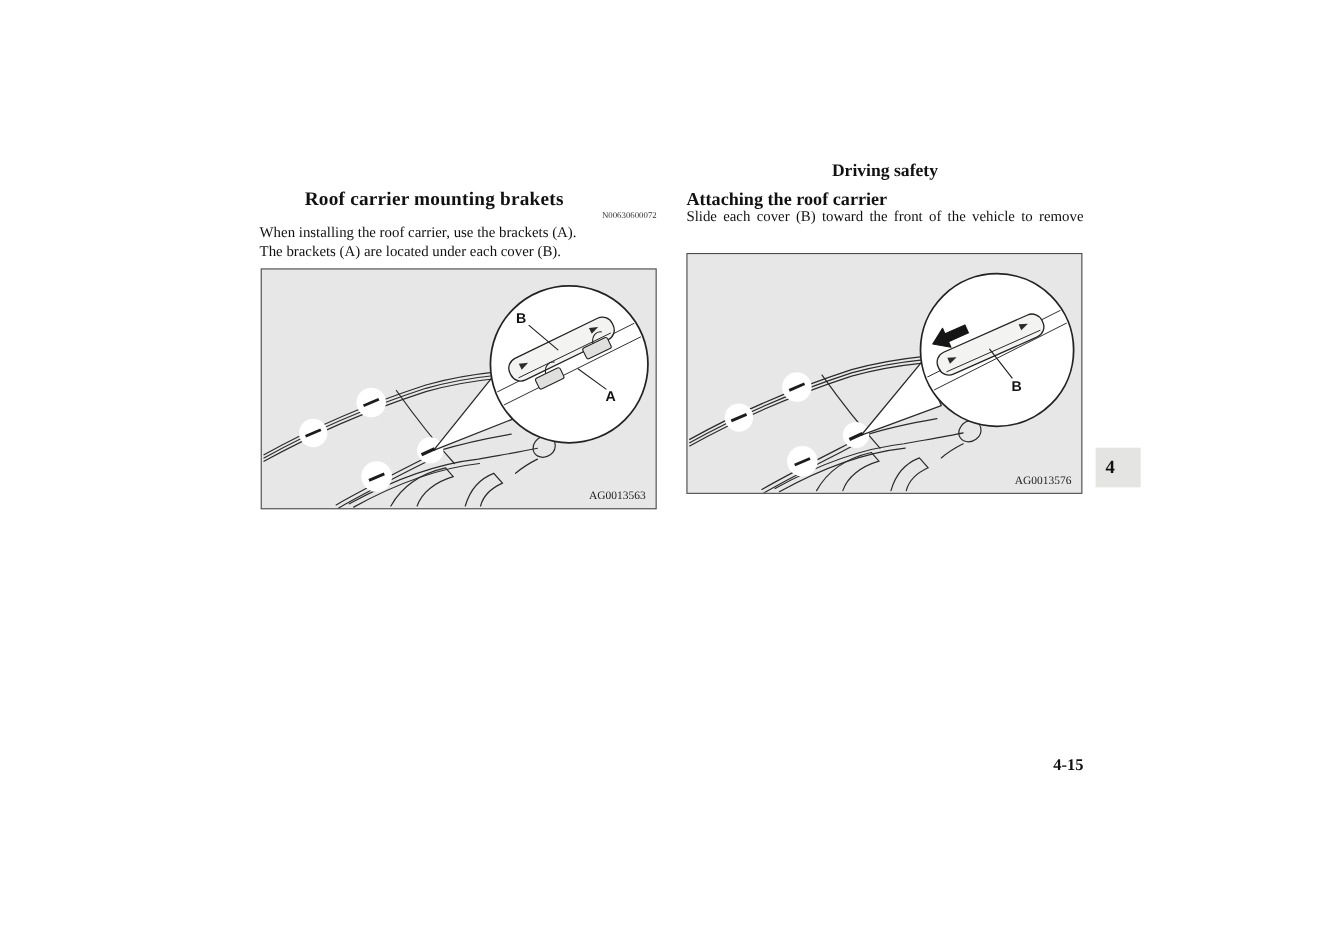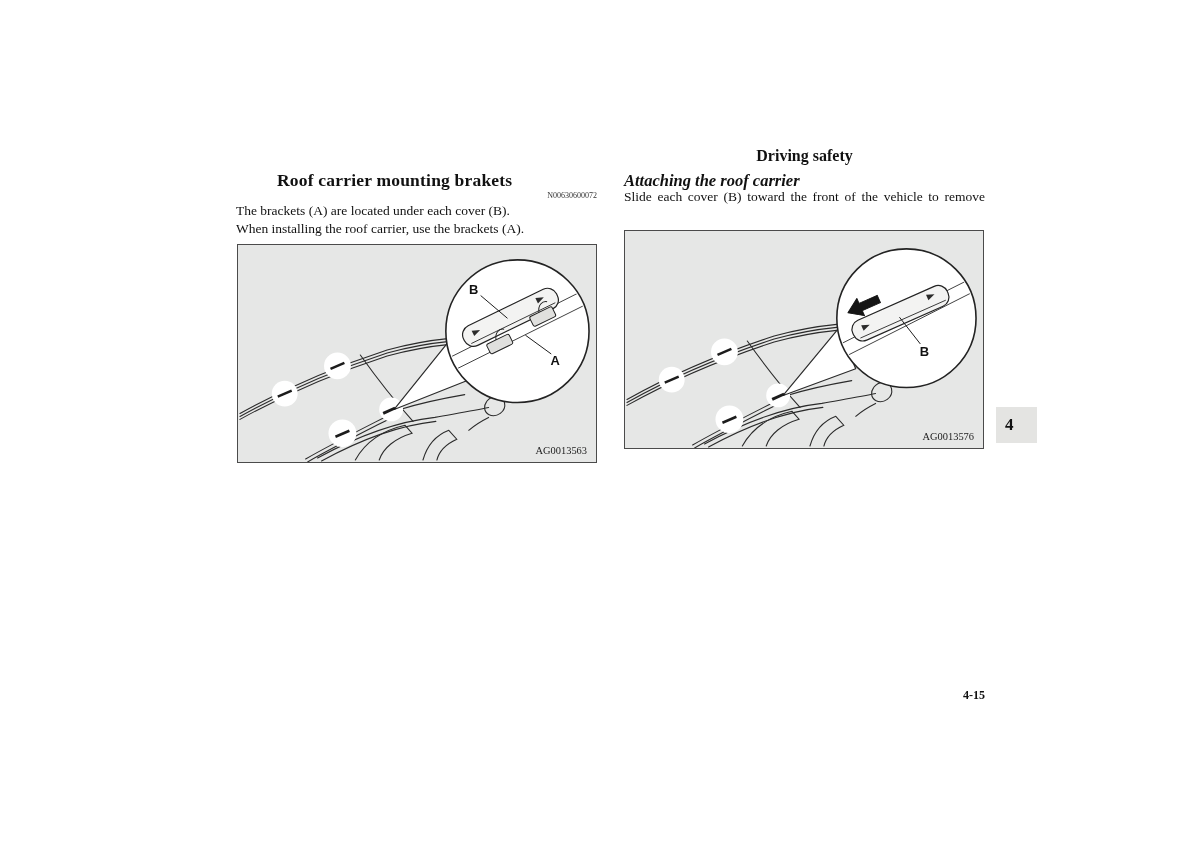--- a/index.html
+++ b/index.html
@@ -11,53 +11,53 @@
   .abs { position:absolute; }
   .running-header { left:624px; top:147px; width:361px; text-align:center;
     font-weight:bold; font-size:16px; }
   .heading-left { left:236px; top:170px; width:400px;
     font-weight:bold; font-size:17.5px; letter-spacing:0.2px;margin-left:41px; }
   .ref-code { left:236px; top:191px; width:361px; text-align:right;
     font-size:8px; color:#333;font-family:Liberation Serif, serif; }
   .body-left { left:236px; top:202px; width:372px;
     font-size:13.5px; line-height:17.5px; }
   .heading-right { left:624px; top:171px; width:400px;
-    font-weight:bold; font-style:italic; font-size:16.5px; }
+    font-weight:bold; font-size:16.5px; }
   .body-right { left:624px; top:189px; width:361px;
     font-size:13.5px; line-height:16.5px; }
   .body-right .just { text-align:justify; text-align-last:justify; }
   .figure { background:#e6e7e6; border:1px solid #4b4b4b; }
   .figure-left  { left:237px; top:244px; width:360px; height:219px; }
   .figure-right { left:624px; top:230px; width:360px; height:219px; }
   .figure svg { display:block; width:100%; height:100%; }
   .chapter-tab { left:996px; top:407px; width:41px; height:36px;
     background:#e4e4e2; font-weight:bold; font-size:17px;
     line-height:36px; padding-left:9px; }
   .page-number { left:624px; top:688px; width:361px; text-align:right;
-    font-weight:bold; font-size:12px; }
+    font-weight:bold; font-size:15px; }
   .car { stroke:#2b2b2b; fill:none; stroke-width:1.1; stroke-linecap:round; }
   .thin { stroke:#2b2b2b; stroke-width:0.9; }
   .lbl { font-family:"Liberation Sans", sans-serif; font-weight:bold;
     font-size:13px; fill:#111; }
   .figcode { font-family:"Liberation Serif", serif; font-size:10.5px; fill:#222; }
 </style>
 </head>
 <body>
 
 <div class="page">
 
   <div class="abs running-header">Driving safety</div>
 
   <div class="abs heading-left">Roof carrier mounting brakets</div>
 
   <div class="abs ref-code">N00630600072</div>
 
   <div class="abs body-left">
+    <div>When installing the roof carrier, use the brackets (A).</div>
     <div>The brackets (A) are located under each cover (B).</div>
-    <div>When installing the roof carrier, use the brackets (A).</div>
   </div>
 
   <div class="abs heading-right">Attaching the roof carrier</div>
 
   <div class="abs body-right">
     <div class="just">Slide each cover (B) toward the front of the vehicle to remove</div>
   </div>
 
   <div class="abs figure figure-left">
     <svg viewBox="0 0 360 219" preserveAspectRatio="none">

